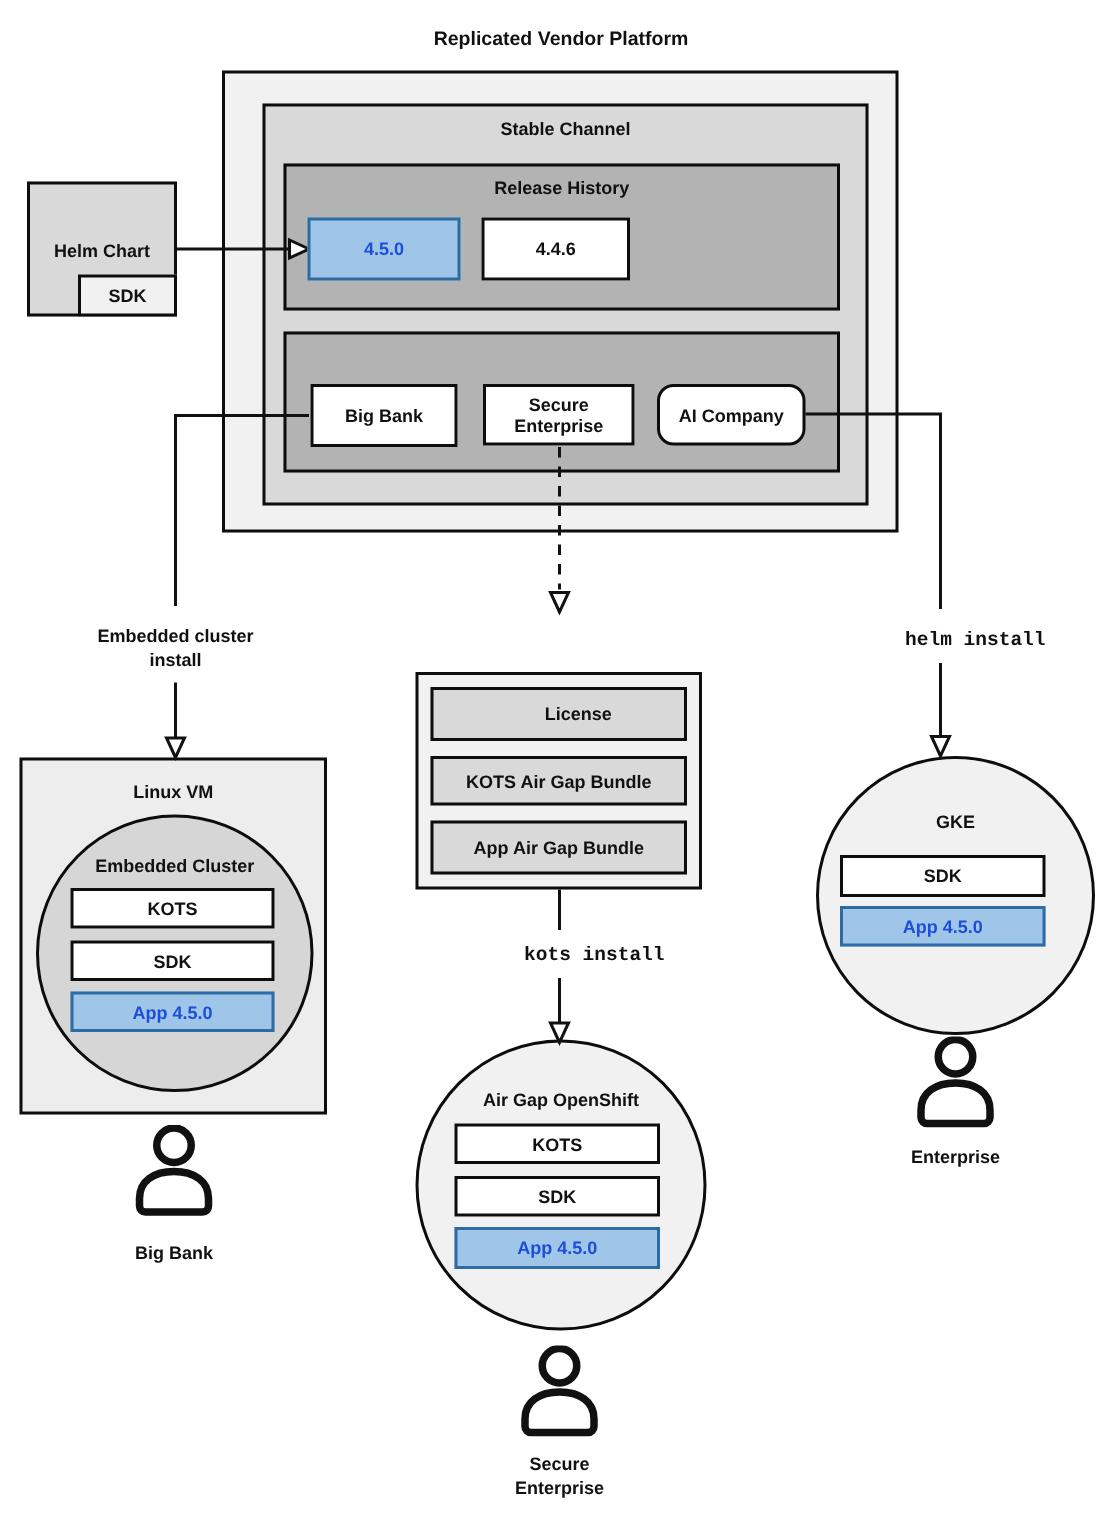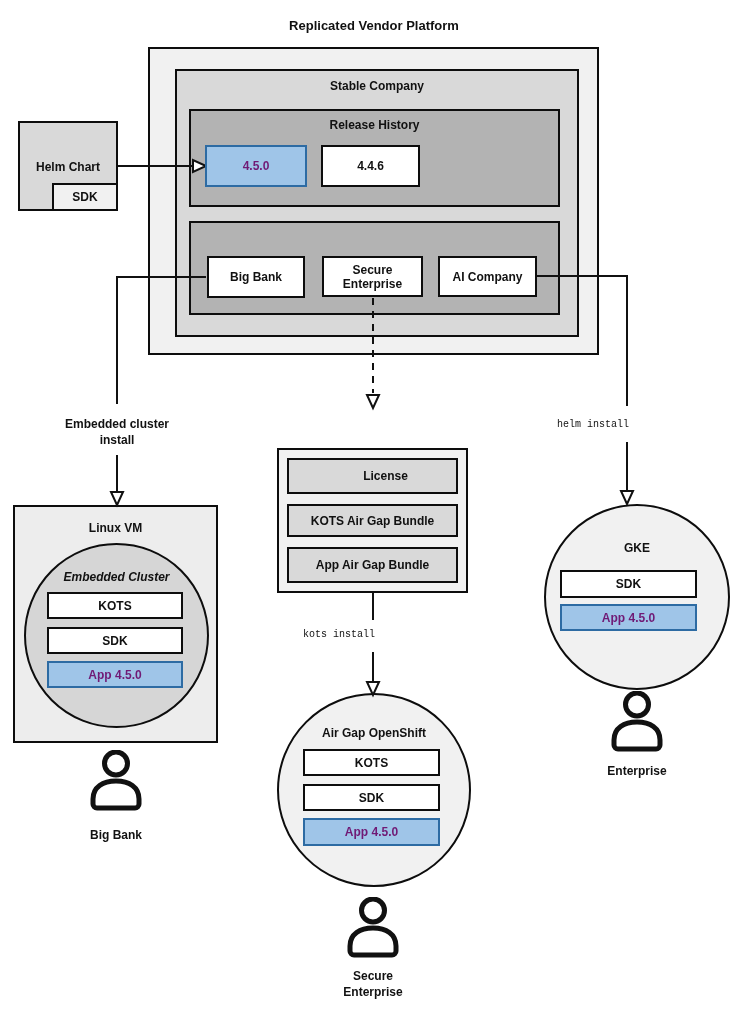--- a/index.html
+++ b/index.html
@@ -8,36 +8,36 @@
     font-family:"Liberation Sans",sans-serif;color:#111;
   }
   .abs{position:absolute;box-sizing:border-box;}
   .frame{border:2px solid #0d0d0d;}
   .lbl{font-weight:700;font-size:12px;text-align:center;line-height:16px;}
   .title{font-weight:700;font-size:13px;text-align:center;}
   .node{
     border:2px solid #0d0d0d;background:#fff;display:flex;align-items:center;justify-content:center;
     font-weight:700;font-size:12px;text-align:center;line-height:14px;
   }
-  .node.hl{background:#9fc5e8;border-color:#2d6ba3;color:#701a75;}
+  .node.hl{background:#9fc5e8;border-color:#2d6ba3;color:#1d4ed8;}
   .circle{border-radius:50%;border:2px solid #0d0d0d;}
-  .mono{font-family:"Liberation Mono","DejaVu Sans Mono",monospace;font-weight:400;font-size:10px;text-align:left;}
+  .mono{font-family:"Liberation Mono","DejaVu Sans Mono",monospace;font-weight:700;font-size:13px;text-align:right;}
   svg{display:block;}
   #connectors{position:absolute;left:0;top:0;pointer-events:none;}
 </style>
 </head>
 <body>
 
 <div id="stage">
 
   <div class="abs title" style="left:14px;top:18px;width:720px;">Replicated Vendor Platform</div>
 
   <div class="abs frame" style="left:148px;top:47px;width:451px;height:308px;background:#f1f1f1;"></div>
   <div class="abs frame" style="left:175px;top:69px;width:404px;height:268px;background:#d9d9d9;"></div>
-  <div class="abs lbl" style="left:175px;top:78px;width:404px;">Stable Company</div>
+  <div class="abs lbl" style="left:175px;top:78px;width:404px;">Stable Channel</div>
 
   <div class="abs frame" style="left:189px;top:109px;width:371px;height:98px;background:#b3b3b3;"></div>
   <div class="abs lbl" style="left:189px;top:117px;width:371px;">Release History</div>
 
   <div class="abs frame" style="left:189px;top:221px;width:371px;height:94px;background:#b3b3b3;"></div>
 
   <div class="abs frame" style="left:18px;top:121px;width:100px;height:90px;background:#d9d9d9;"></div>
   <div class="abs lbl" style="left:18px;top:159px;width:100px;">Helm Chart</div>
   <div class="abs node" style="left:52px;top:183px;width:66px;height:28px;background:#f1f1f1;">SDK</div>
 
@@ -46,21 +46,21 @@
   <div class="abs node" style="left:287px;top:547px;width:171px;height:36px;background:#d9d9d9;">App Air Gap Bundle</div>
   <div class="abs node" style="left:287px;top:504px;width:171px;height:33px;background:#d9d9d9;">KOTS Air Gap Bundle</div>
 
   <div class="abs lbl" style="left:57px;top:416px;width:120px;">Embedded cluster install</div>
   <div class="abs mono" style="left:303px;top:629px;width:140px;">kots install</div>
   <div class="abs mono" style="left:557px;top:419px;width:140px;">helm install</div>
 
   <div class="abs frame" style="left:13px;top:505px;width:205px;height:238px;background:#ededed;"></div>
   <div class="abs lbl" style="left:13px;top:520px;width:205px;">Linux VM</div>
   <div class="abs circle" style="left:24px;top:543px;width:185px;height:185px;background:#d6d6d6;"></div>
-  <div class="abs lbl" style="left:24px;top:569px;width:185px;font-style:italic;">Embedded Cluster</div>
+  <div class="abs lbl" style="left:24px;top:569px;width:185px;">Embedded Cluster</div>
   <div class="abs node" style="left:47px;top:592px;width:136px;height:27px;">KOTS</div>
   <div class="abs node" style="left:47px;top:627px;width:136px;height:27px;">SDK</div>
   <div class="abs node hl" style="left:47px;top:661px;width:136px;height:27px;">App 4.5.0</div>
 
   <div class="abs circle" style="left:277px;top:693px;width:194px;height:194px;background:#f1f1f1;"></div>
   <div class="abs lbl" style="left:277px;top:725px;width:194px;">Air Gap OpenShift</div>
   <div class="abs node" style="left:303px;top:749px;width:137px;height:27px;">KOTS</div>
   <div class="abs node" style="left:303px;top:784px;width:137px;height:27px;">SDK</div>
   <div class="abs node hl" style="left:303px;top:818px;width:137px;height:28px;">App 4.5.0</div>
 
@@ -105,15 +105,15 @@
     <circle cx="32" cy="13.5" r="11.5" fill="none" stroke="#111" stroke-width="5"></circle>
     <path d="M9 54 L9 49 C9 37 19 31 32 31 C45 31 55 37 55 49 L55 54 A4 4 0 0 1 51 58 L13 58 A4 4 0 0 1 9 54 Z" fill="none" stroke="#111" stroke-width="5" stroke-linejoin="round"></path>
   </svg>
   <div class="abs lbl" style="left:567px;top:763px;width:140px;">Enterprise</div>
 
   <div class="abs node hl" style="left:205px;top:145px;width:102px;height:42px;">4.5.0</div>
   <div class="abs node" style="left:321px;top:145px;width:99px;height:42px;">4.4.6</div>
 
   <div class="abs node" style="left:207px;top:256px;width:98px;height:42px;">Big Bank</div>
   <div class="abs node" style="left:322px;top:256px;width:101px;height:41px;padding:0 14px;">Secure Enterprise</div>
-  <div class="abs node" style="left:438px;top:256px;width:99px;height:41px;">AI Company</div>
+  <div class="abs node" style="left:438px;top:256px;width:99px;height:41px;border-radius:11px;">AI Company</div>
 
 </div>
 
 </body></html>

